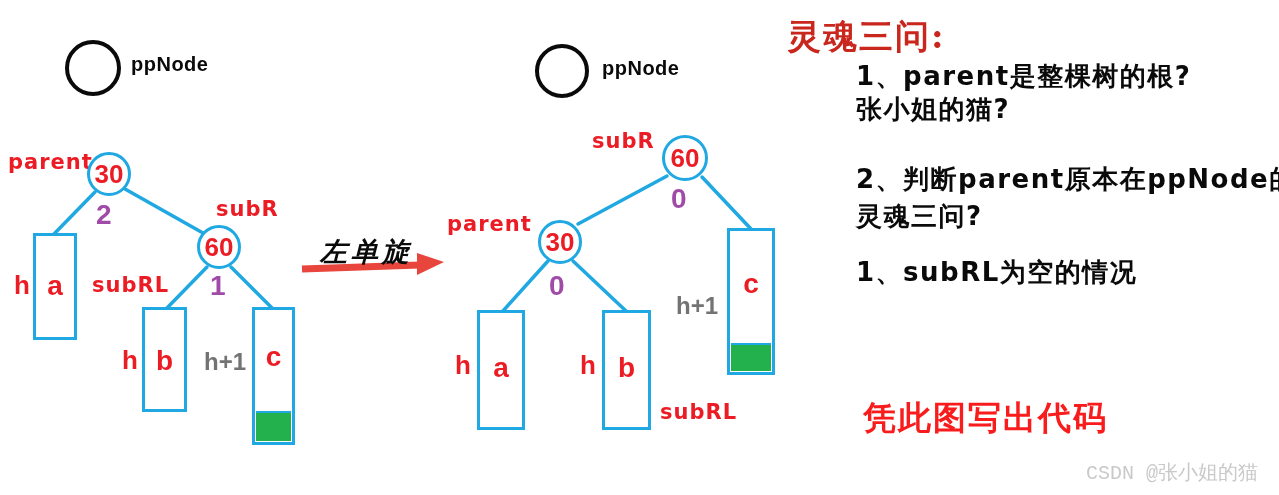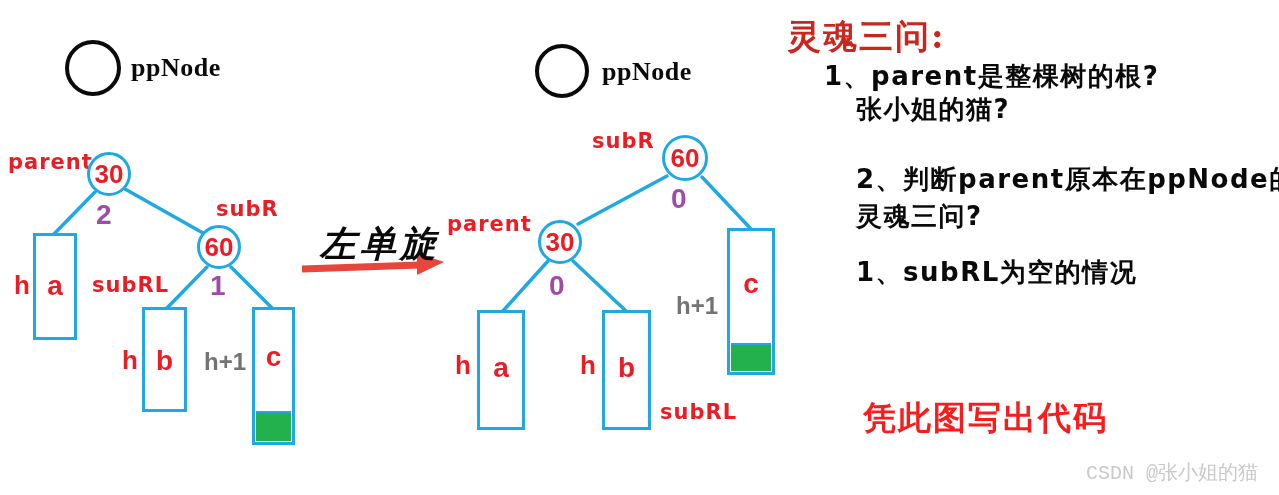--- a/index.html
+++ b/index.html
@@ -28,32 +28,32 @@
   
   .subtree-rect{
     position:absolute;border:3px solid var(--tree);background:#ffffff;
     box-sizing:border-box;
   }
   .green-fill{
     position:absolute;left:1px;right:1px;bottom:1px;
     background:var(--green);border-top:2px solid var(--tree);
   }
   
-  .pp-label{font-weight:bold;font-size:26px;color:#0a0a0a;letter-spacing:0.5px;font-family:Liberation Serif, serif;}
+  .pp-label{font-weight:bold;font-size:20px;color:#0a0a0a;letter-spacing:0.5px;}
   .ptr-label{
     color:var(--red);font-size:21px;font-weight:bold;letter-spacing:1px;
     font-family:"DejaVu Sans", sans-serif;
   }
   .balance{color:var(--purple);font-weight:bold;font-size:28px;}
   .letter{color:var(--red);font-weight:bold;font-size:28px;text-align:center;}
   .hlabel{color:var(--red);font-weight:bold;font-size:26px;}
   .hplus{color:#737373;font-weight:bold;font-size:24px;}
   .rot-label{
-    color:#0a0a0a;font-weight:bold;font-size:36px;font-style:italic;
-    font-family:"DejaVu Serif", serif;letter-spacing:4px;
+    color:#0a0a0a;font-weight:bold;font-size:27px;font-style:italic;
+    font-family:"DejaVu Serif", serif;letter-spacing:4px;margin-top:14px;
   }
   .panel-title{
     color:var(--titlered);font-weight:bold;font-size:34px;
     font-family:"DejaVu Serif", serif;letter-spacing:2px;
   }
   .question{
     color:#0a0a0a;font-weight:bold;font-size:26px;letter-spacing:1.5px;
     font-family:"DejaVu Sans", sans-serif;white-space:nowrap;
   }
   .conclusion{
@@ -144,21 +144,21 @@
 
     <div class="subtree-rect" style="left:727px;top:228px;width:48px;height:147px;">
       <div class="green-fill" style="height:26px;"></div>
     </div>
     <div class="abs letter" style="left:727px;top:268px;width:48px;">c</div>
     <div class="abs hplus" style="left:676px;top:292px;">h+1</div>
   </div>
 
   <div>
     <div class="abs panel-title" style="left:787px;top:14px;">灵魂三问:</div>
-    <div class="abs question" style="left:824px;top:59px;">1、parent是整棵树的根?</div>
+    <div class="abs question" style="left:856px;top:59px;">1、parent是整棵树的根?</div>
     <div class="abs question" style="left:856px;top:92px;">张小姐的猫?</div>
     <div class="abs question" style="left:856px;top:162px;">2、判断parent原本在ppNode的</div>
     <div class="abs question" style="left:856px;top:199px;">灵魂三问?</div>
     <div class="abs question" style="left:856px;top:255px;">1、subRL为空的情况</div>
     <div class="abs conclusion" style="left:863px;top:380px;">凭此图写出代码</div>
   </div>
 
   <div class="abs watermark" style="left:1086px;top:459px;">CSDN @张小姐的猫</div>
 </div>
 

